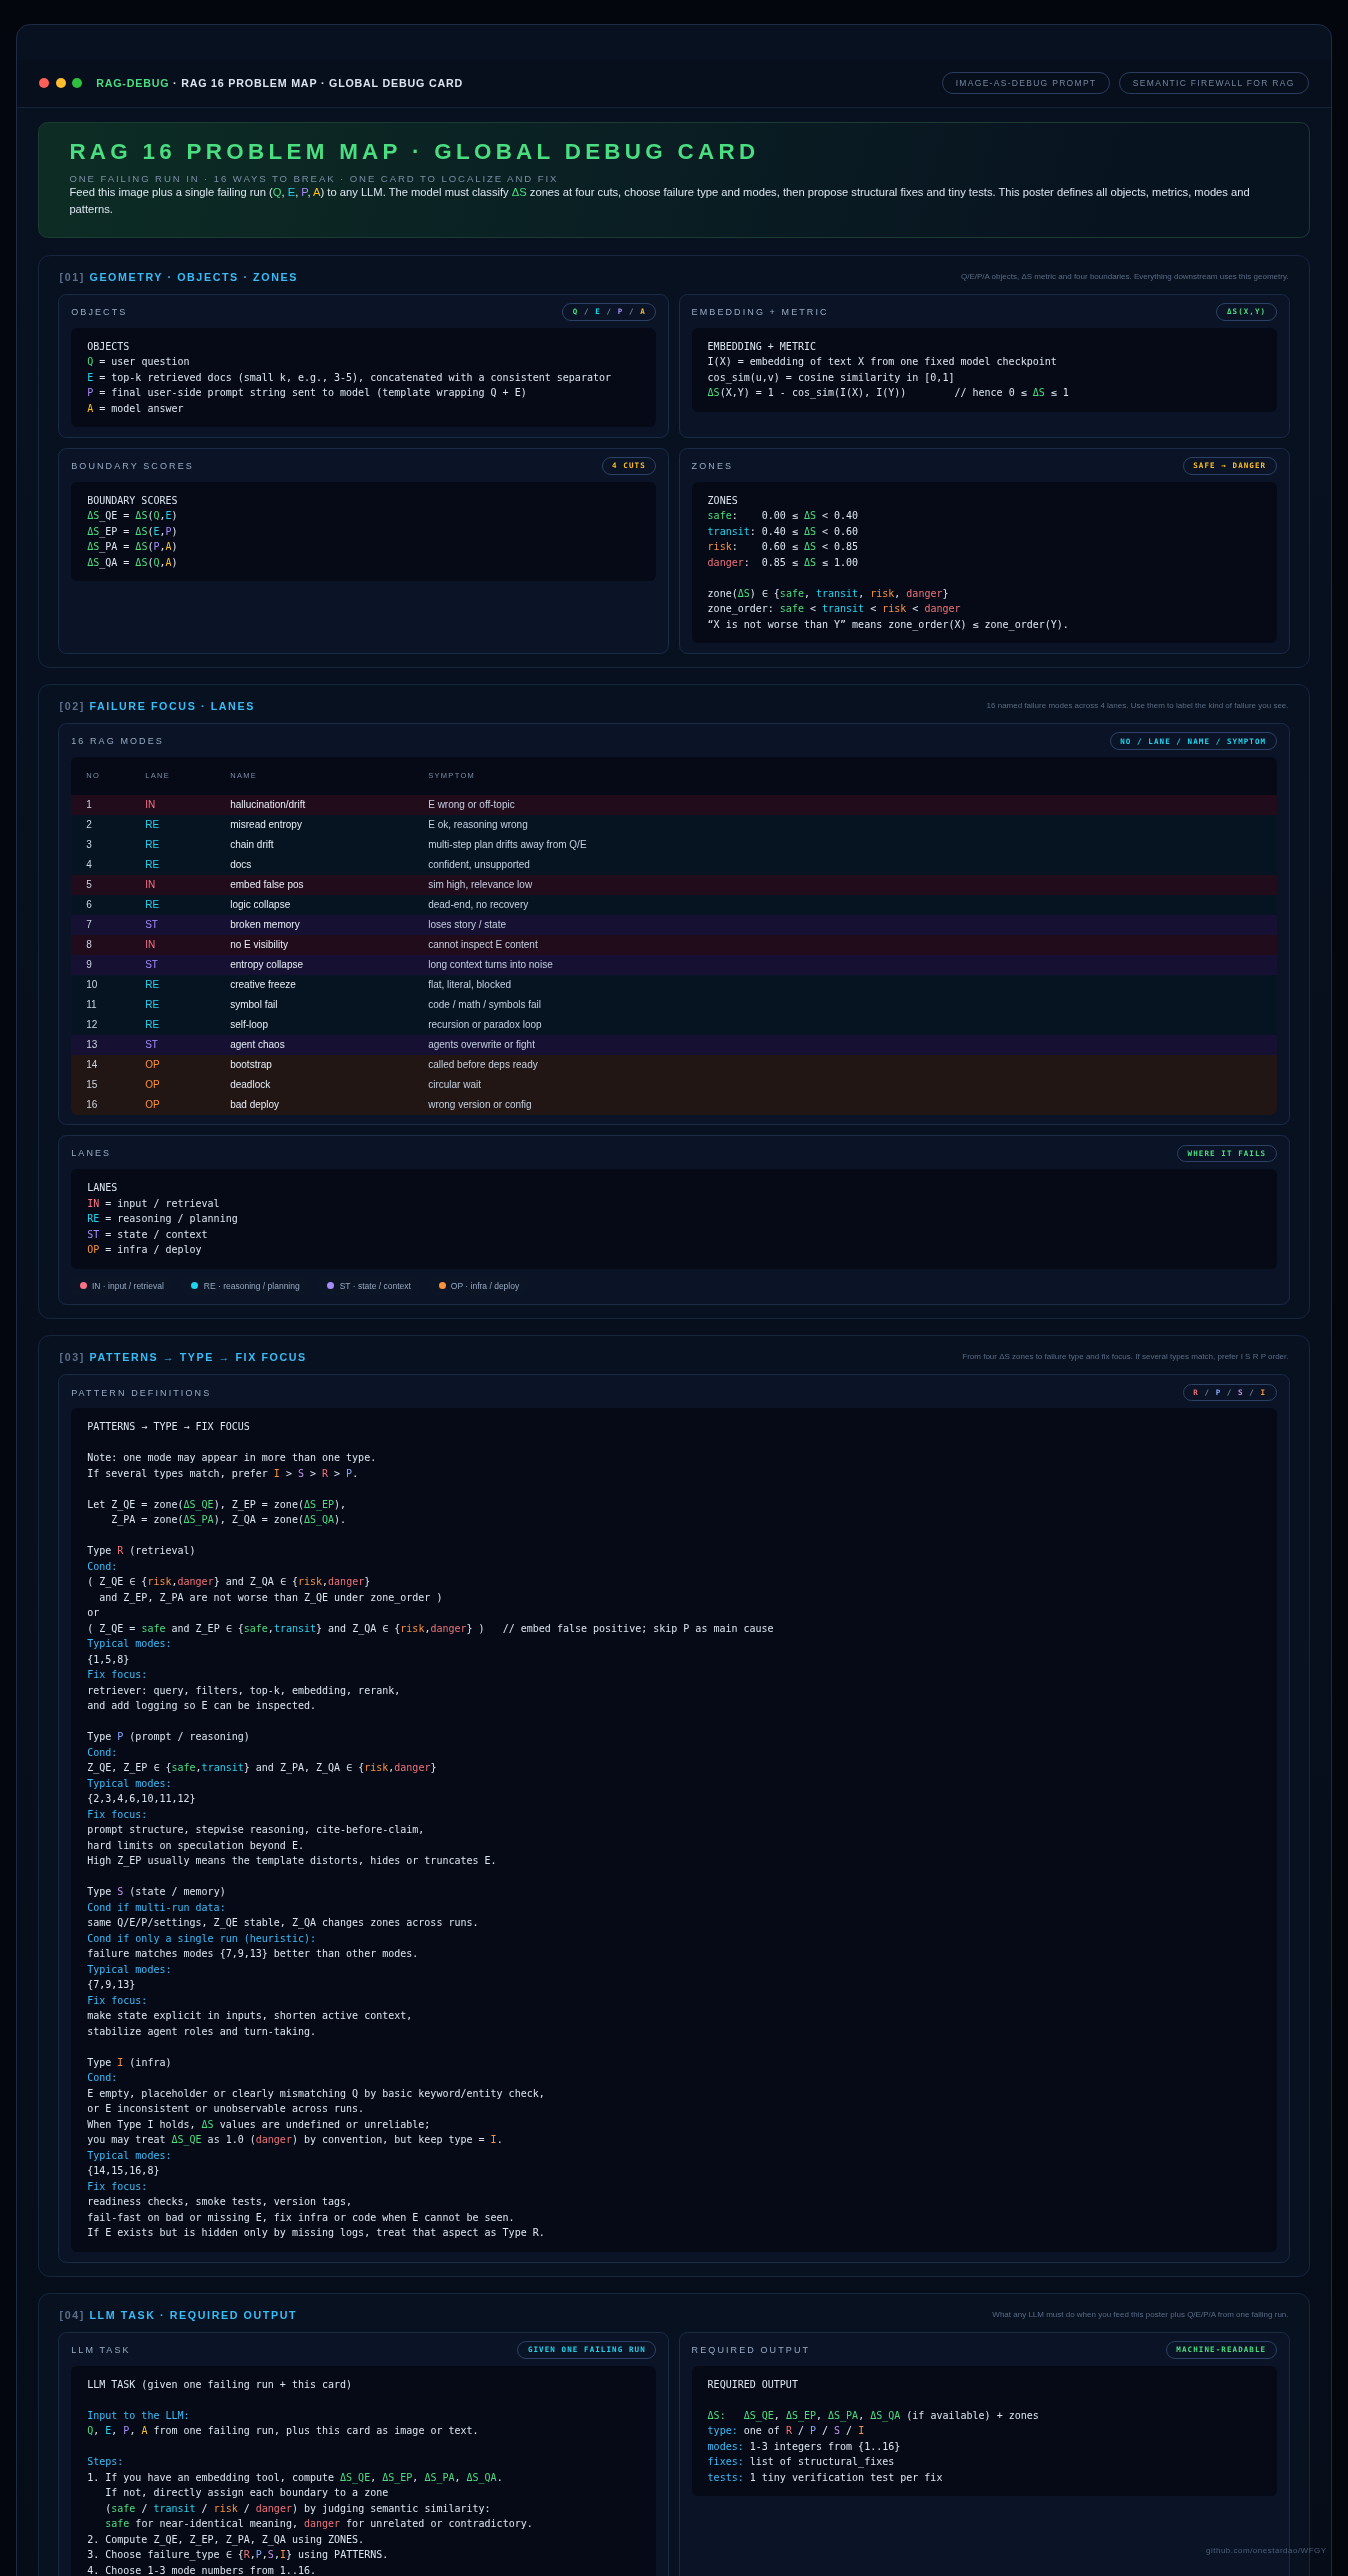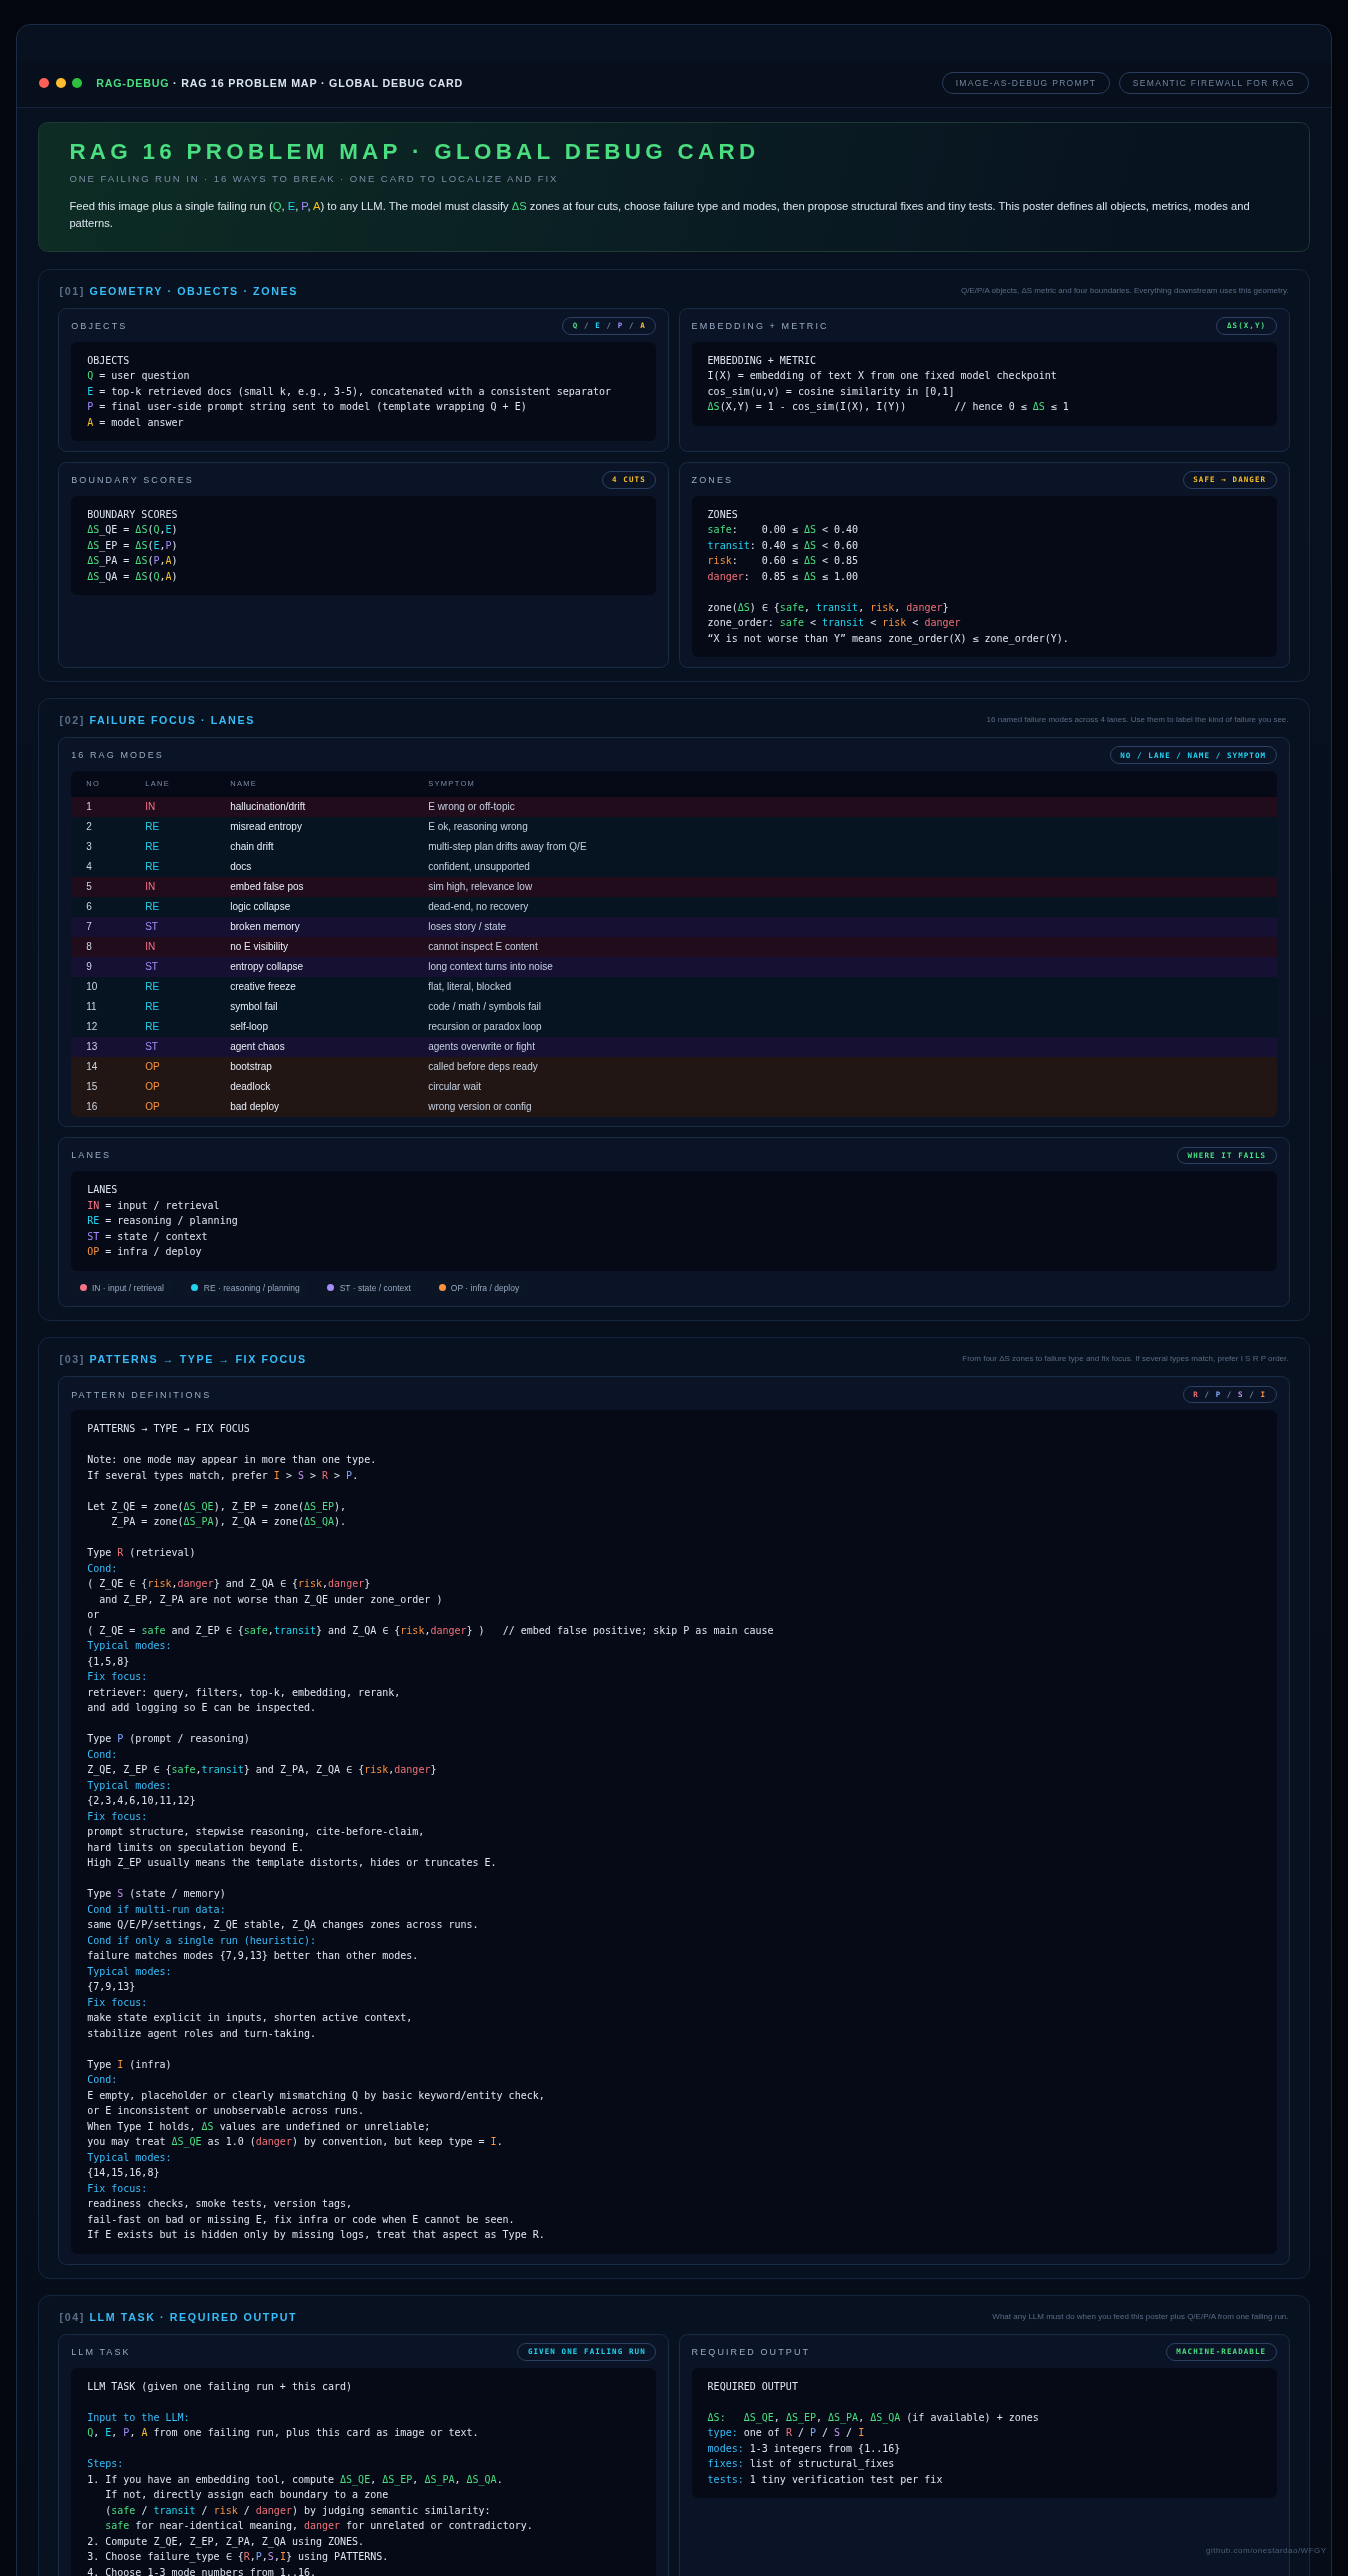--- a/index.html
+++ b/index.html
@@ -34,21 +34,21 @@
   }
   .content { padding:14px 21.4px 16px 21.4px; }
 
   .hero {
     background:linear-gradient(105deg,#0d2d24 0%, #0a1f23 45%, #081320 85%);
     border:0.5px solid #1d3a33; border-radius:9.6px;
     padding:16px 30px 18px 30px; margin-bottom:17px;
   }
   .hero-title { color:var(--c-g); font-size:22.4px; font-weight:600; letter-spacing:4.3px; }
   .hero-sub { color:#7c8ea6; font-size:9.6px; letter-spacing:1.9px; margin-top:8.5px; }
-  .hero-body { color:#e8eef6; font-size:11.2px; line-height:1.55; margin-top:14px; }
+  .hero-body { color:#e8eef6; font-size:11.2px; line-height:1.55; }
 
   .section {
     background:#081120; border:0.5px solid #16263f; border-radius:11.8px;
     padding:9.6px 19px 13px 19px; margin-bottom:16px;
   }
   .section-head { display:flex; justify-content:space-between; align-items:flex-start; padding:5.3px 1.1px 1.1px 1.1px; }
   .section-title { font-size:10.7px; letter-spacing:1.6px; font-weight:bold; color:var(--c-l); }
   .section-title .idx { color:#5a6e8a; }
   .section-note { color:#5a6b84; font-size:8px; line-height:1.55; text-align:right; max-width:331px; }
   .cards-grid { display:grid; grid-template-columns:1fr 1fr; gap:9.6px; margin-top:9.6px; align-items:stretch; }
@@ -68,21 +68,21 @@
   .codeblock {
     background:#050a16; border-radius:6.4px; padding:11.2px 16px;
     font-family:"DejaVu Sans Mono", monospace; font-size:10px; line-height:15.5px;
     color:var(--c-b); white-space:pre;
   }
   .code-line { min-height:15.5px; }
 
   
   .modes-table { background:#050a16; border-radius:6.4px; overflow:hidden; font-size:10px; }
   .t-row { display:grid; grid-template-columns:59px 85px 198px 1fr; align-items:center; height:20px; padding:0 15px; }
-  .t-head { height:26px; }
+  .t-head { height:38px; }
   .t-head span { color:#7b8da6; font-size:7.5px; letter-spacing:1.3px; font-family:"Liberation Sans",sans-serif; }
   .row-IN { background:rgba(225,29,72,0.13); }
   .row-RE { background:rgba(34,150,200,0.07); }
   .row-ST { background:rgba(124,58,237,0.14); }
   .row-OP { background:rgba(194,94,14,0.15); }
   .t-no { color:#cbd6e4; }
   .t-name { color:#e8eef6; }
   .t-sym { color:#c4d0e0; }
 
   .legend { display:flex; gap:10.7px; margin-top:7.5px; }

